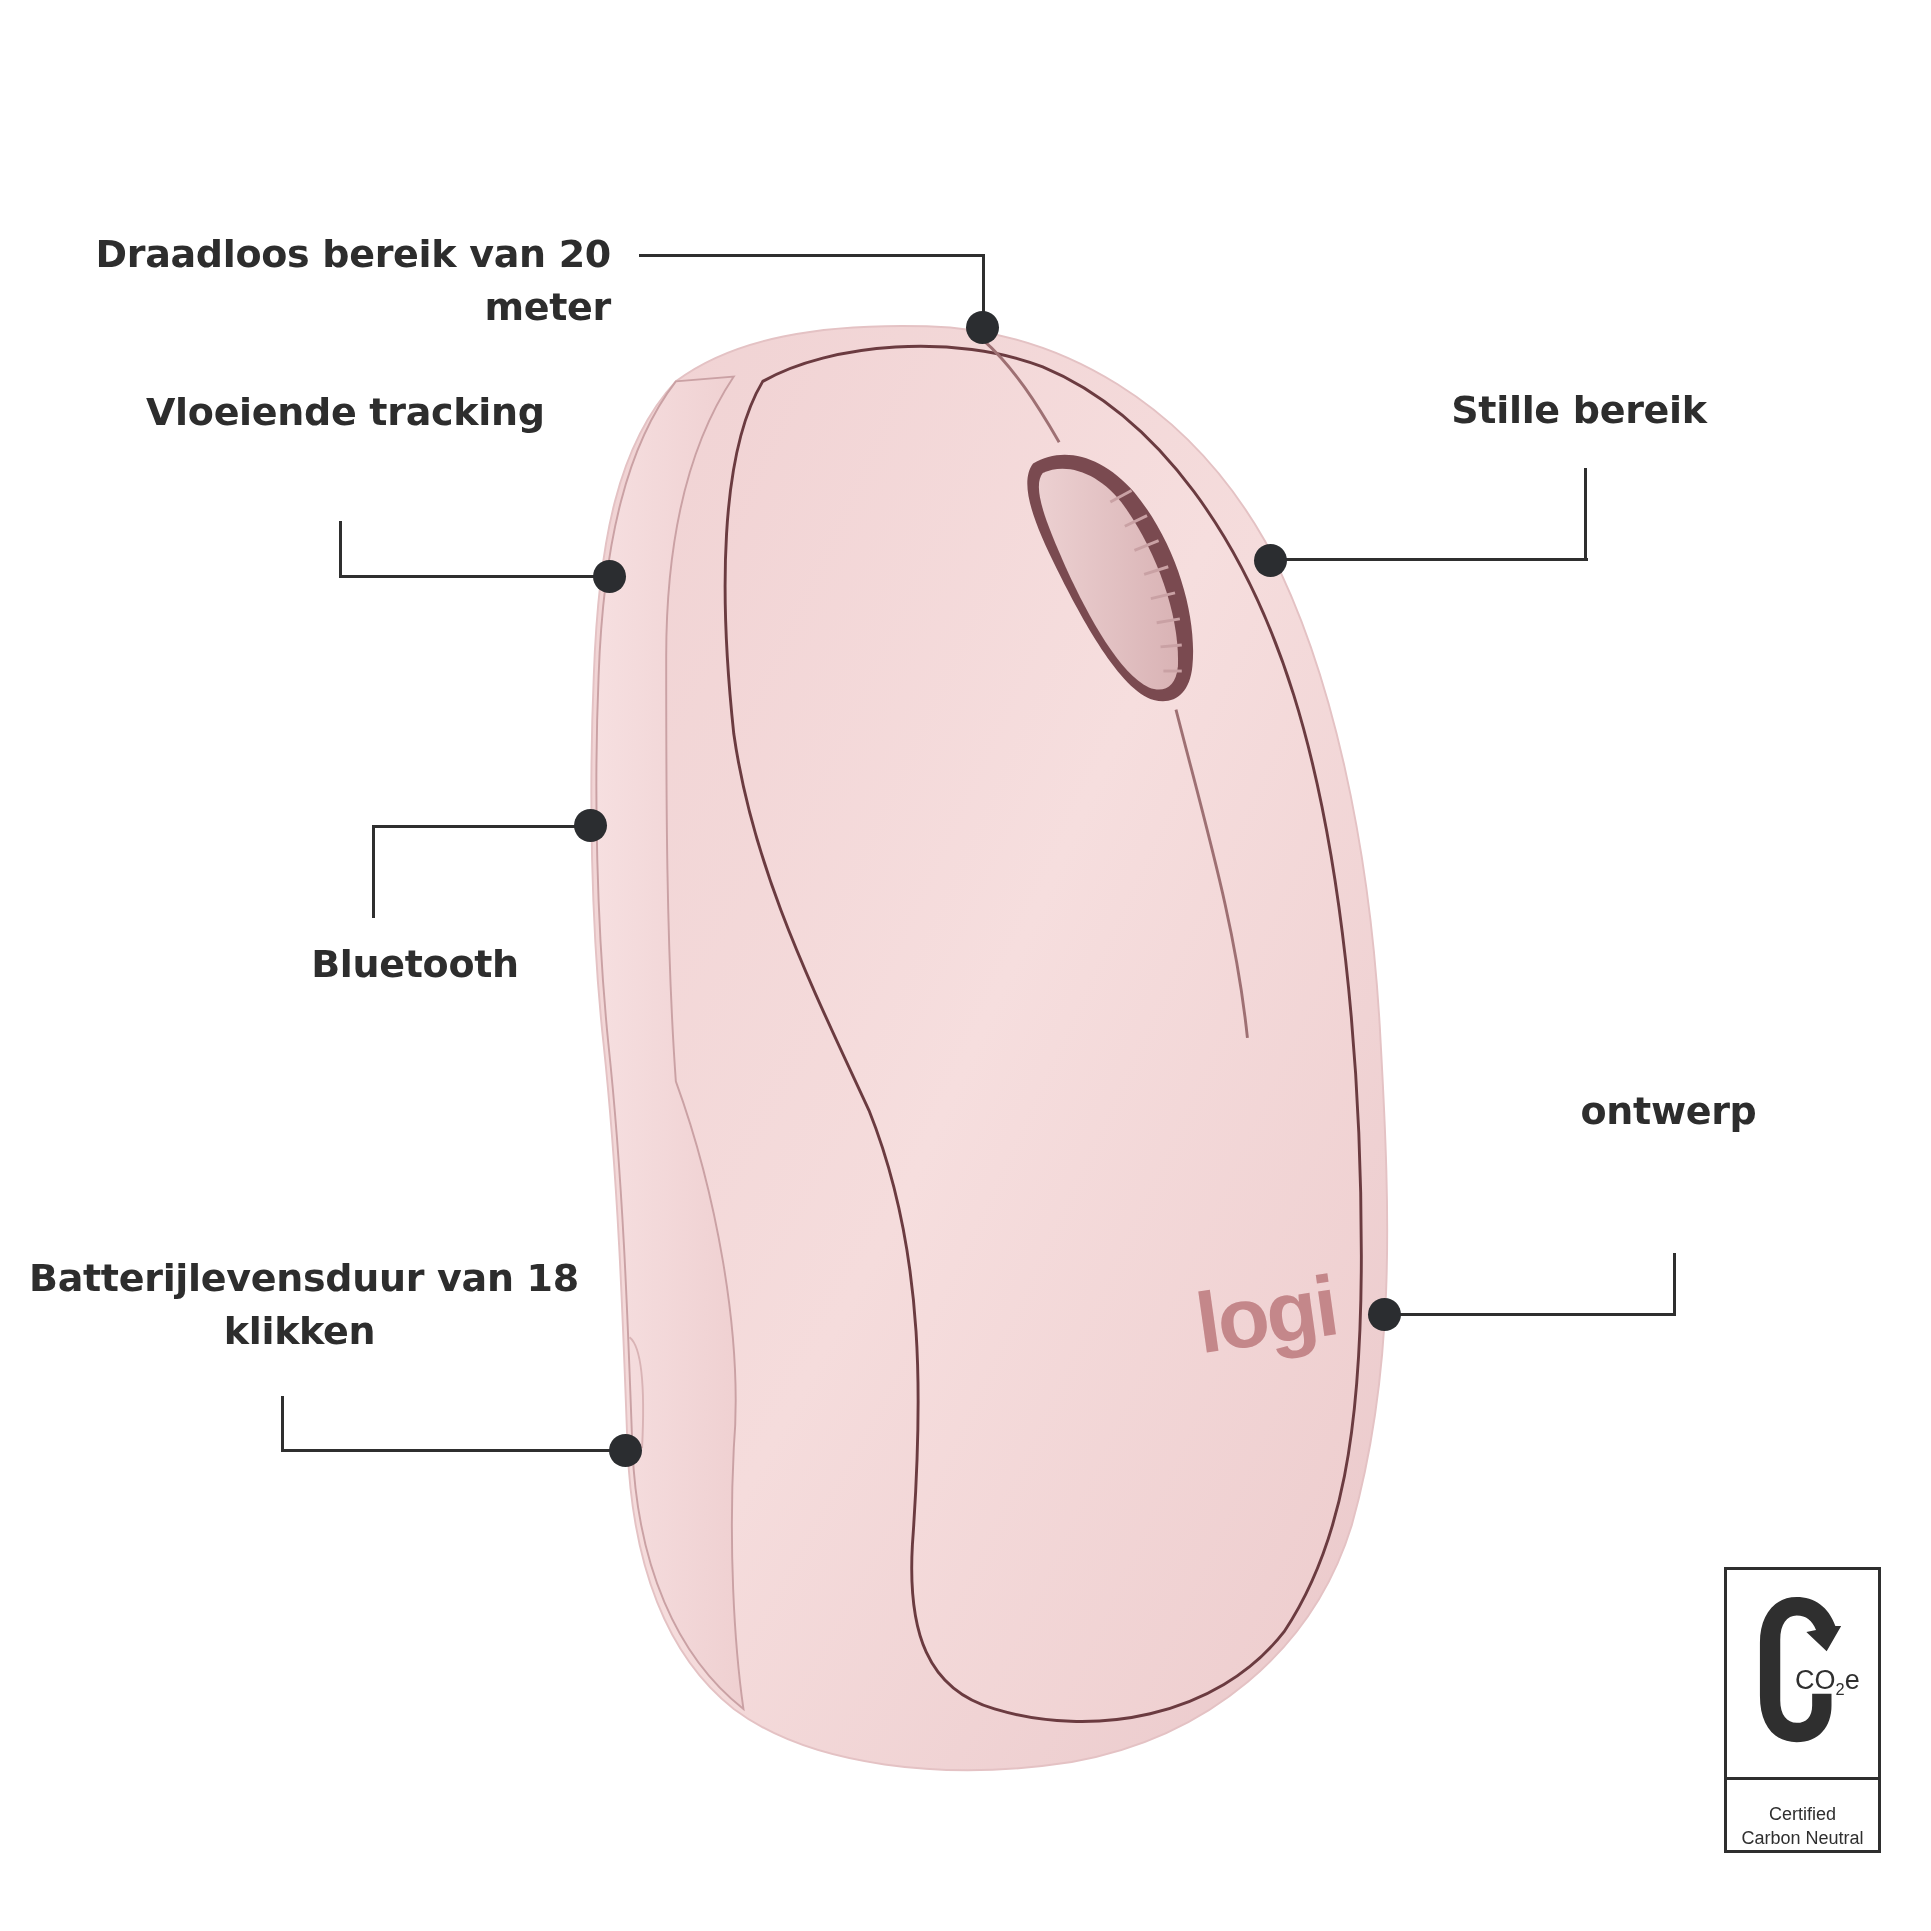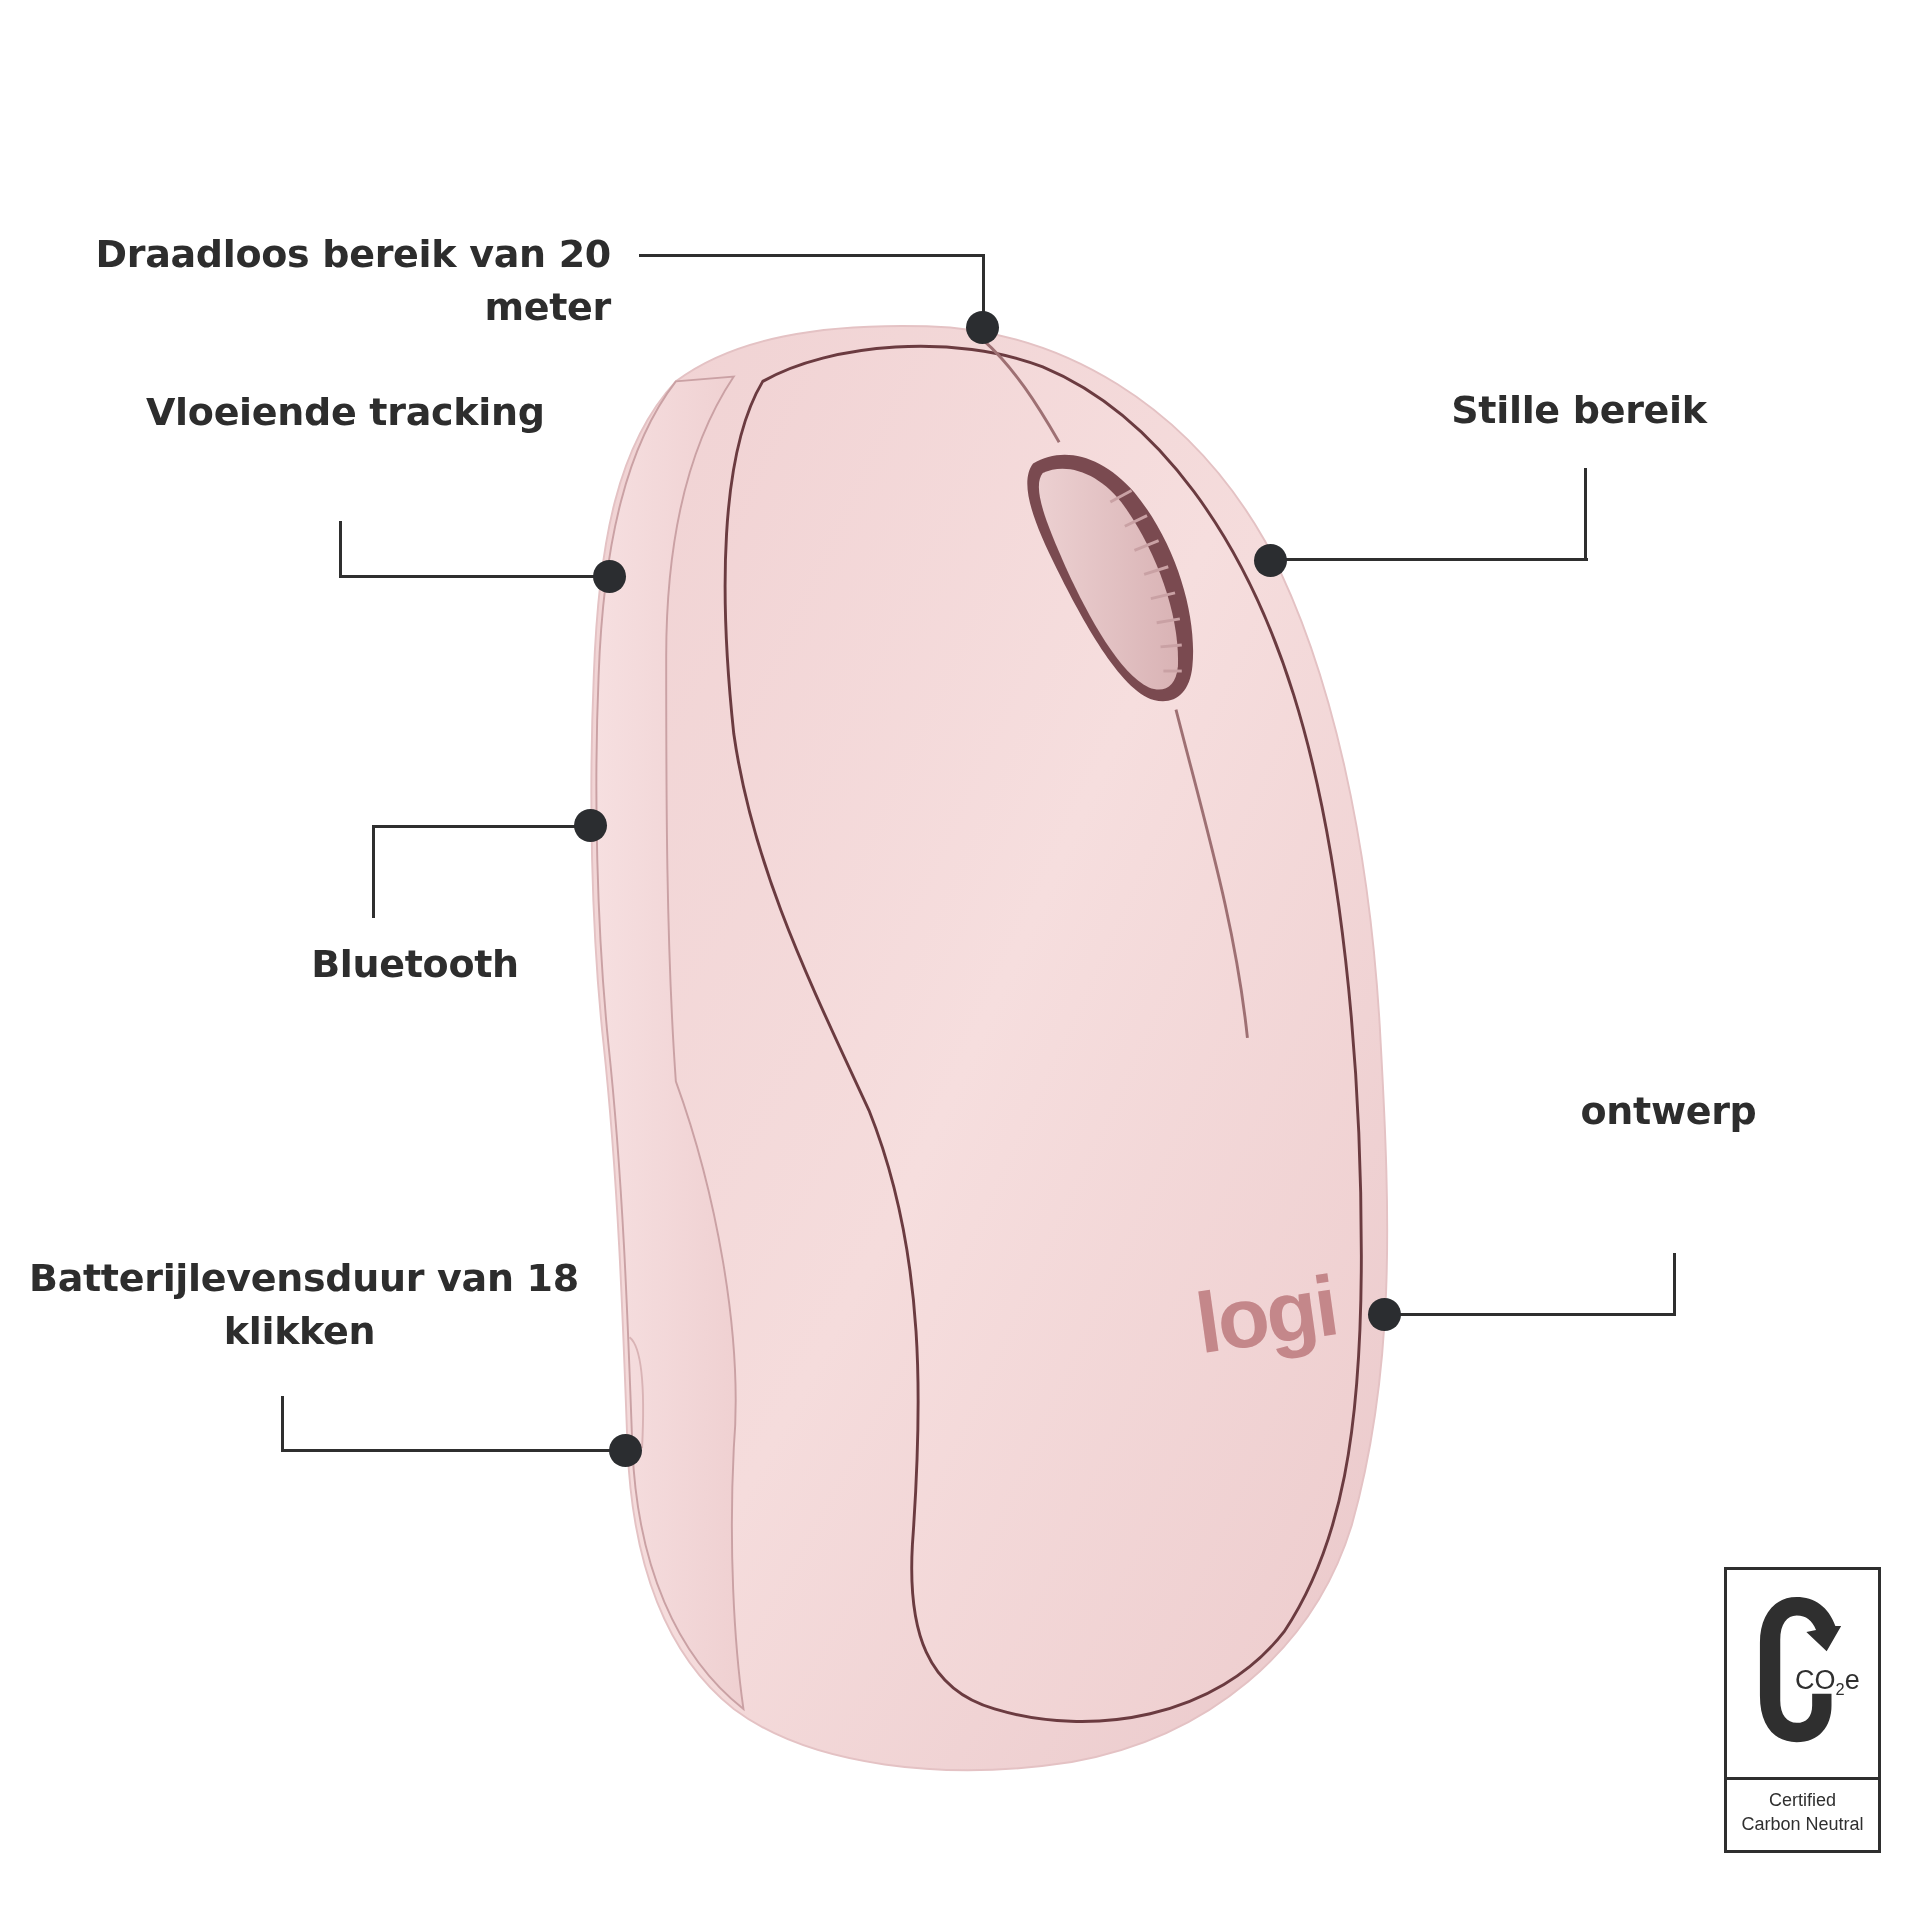--- a/index.html
+++ b/index.html
@@ -15,21 +15,21 @@
   .hline, .vline { position:absolute; background:#2f2f2f; }
   .hline { height:2.9px; }
   .vline { width:2.9px; }
   .dot { position:absolute; width:33px; height:33px; border-radius:50%; background:#2b2d30; }
   .badge { position:absolute; left:1724px; top:1567px; width:157px; height:286px;
            border:3.9px solid #2f2f2f; background:#fff; box-sizing:border-box; }
   .badge-top { position:absolute; left:0; top:0; right:0; height:206px; }
   .badge-bottom { position:absolute; left:0; right:0; bottom:0; height:73px;
                   border-top:3.9px solid #2f2f2f; text-align:center;
                   font-family:"Liberation Sans", sans-serif; font-size:18px;
-                  line-height:24px; color:#2f2f2f; padding-top:8px; box-sizing:border-box; }
+                  line-height:24px; color:#2f2f2f; padding-top:22px; box-sizing:border-box; }
   .badge-co2 { position:absolute; left:68px; top:75px; font-family:"Liberation Sans", sans-serif;
                font-size:27px; color:#2f2f2f;margin-top:20px; }
   .badge-co2 sub { font-size:16.4px; vertical-align:-5.8px; }
 </style>
 </head>
 <body>
 
 <div class="stage">
 
   <svg class="mouse-svg" viewBox="0 0 2000 2000">

